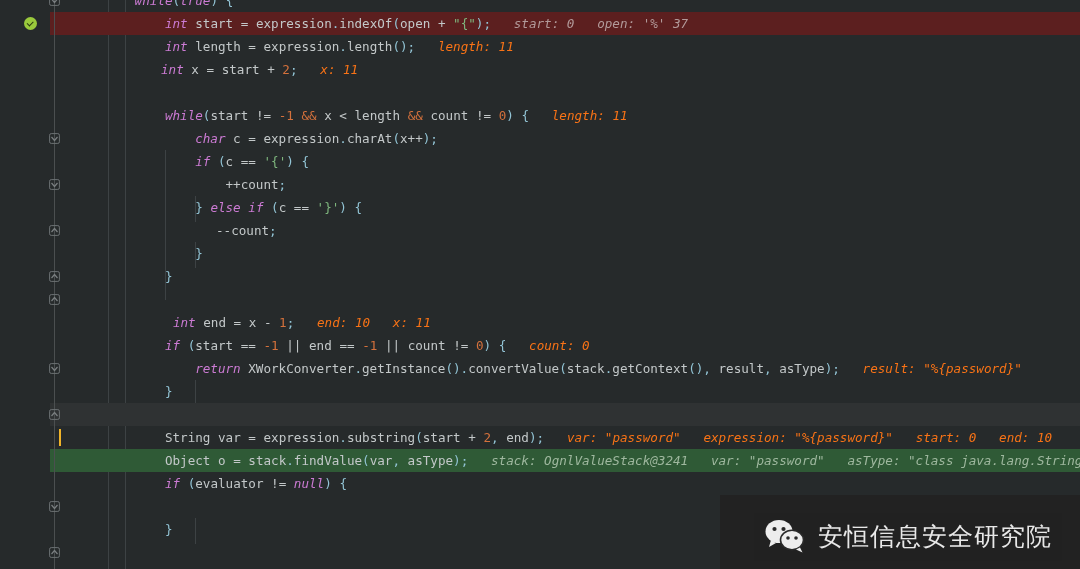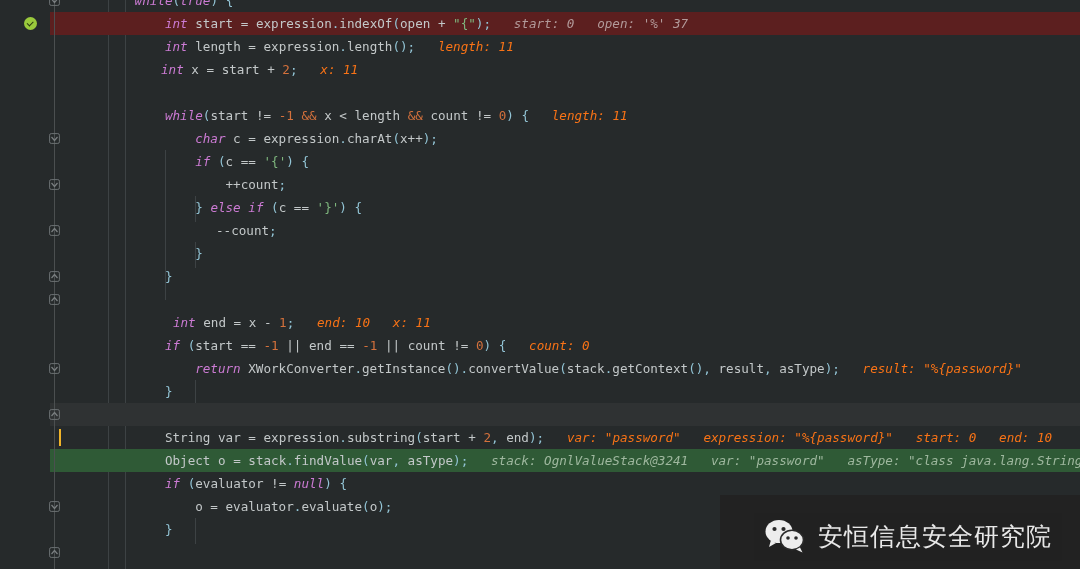--- a/index.html
+++ b/index.html
@@ -219,21 +219,21 @@
       <div class="row"><div class="row-bg"></div><div class="lineno">347</div><div class="code" style="left: 164.9px;"><span class="pun">}</span></div></div>
       <div class="row"><div class="row-bg"></div><div class="lineno">348</div><div class="code" style="left: 74px;"></div></div>
       <div class="row"><div class="row-bg"></div><div class="lineno">349</div><div class="code" style="left: 164.9px; margin-left: 8px;"><span class="kw">int</span><span class="txt"> end </span><span class="op">=</span><span class="txt"> x </span><span class="op">-</span><span class="txt"> </span><span class="num">1</span><span class="pun">;</span><span class="hint">   end: 10   x: 11</span></div></div>
       <div class="row"><div class="row-bg"></div><div class="lineno">350</div><div class="code" style="left: 164.9px;"><span class="kw">if</span><span class="txt"> </span><span class="pun">(</span><span class="txt">start </span><span class="op">==</span><span class="txt"> </span><span class="num">-1</span><span class="txt"> </span><span class="op">||</span><span class="txt"> end </span><span class="op">==</span><span class="txt"> </span><span class="num">-1</span><span class="txt"> </span><span class="op">||</span><span class="txt"> count </span><span class="op">!=</span><span class="txt"> </span><span class="num">0</span><span class="pun">)</span><span class="txt"> </span><span class="pun">{</span><span class="hint">   count: 0</span></div></div>
       <div class="row"><div class="row-bg"></div><div class="lineno">351</div><div class="code" style="left: 195.2px;"><span class="kw">return</span><span class="cls"> XWorkConverter</span><span class="pun">.</span><span class="txt">getInstance</span><span class="pun">()</span><span class="pun">.</span><span class="txt">convertValue</span><span class="pun">(</span><span class="txt">stack</span><span class="pun">.</span><span class="txt">getContext</span><span class="pun">()</span><span class="pun">,</span><span class="txt"> result</span><span class="pun">,</span><span class="txt"> asType</span><span class="pun">)</span><span class="pun">;</span><span class="hint">   result: "%{password}"</span></div></div>
       <div class="row"><div class="row-bg"></div><div class="lineno">352</div><div class="code" style="left: 164.9px;"><span class="pun">}</span></div></div>
       <div class="row caret"><div class="row-bg"></div><div class="lineno">353</div><div class="code" style="left: 74px;"></div></div>
       <div class="row"><div class="row-bg"></div><div class="lineno">354</div><div class="code" style="left: 164.9px;"><span class="cls">String</span><span class="txt"> var </span><span class="op">=</span><span class="txt"> expression</span><span class="pun">.</span><span class="txt">substring</span><span class="pun">(</span><span class="txt">start </span><span class="op">+</span><span class="txt"> </span><span class="num">2</span><span class="pun">,</span><span class="txt"> end</span><span class="pun">)</span><span class="pun">;</span><span class="hint">   var: "password"   expression: "%{password}"   start: 0   end: 10</span></div></div>
       <div class="row exec"><div class="row-bg"></div><div class="lineno">355</div><div class="code" style="left: 164.9px;"><span class="cls">Object</span><span class="txt"> o </span><span class="op">=</span><span class="txt"> stack</span><span class="pun">.</span><span class="txt">findValue</span><span class="pun">(</span><span class="txt">var</span><span class="pun">,</span><span class="txt"> asType</span><span class="pun">)</span><span class="pun">;</span><span class="hint hint-exec">   stack: OgnlValueStack@3241   var: "password"   asType: "class java.lang.String"</span></div></div>
       <div class="row"><div class="row-bg"></div><div class="lineno">356</div><div class="code" style="left: 164.9px;"><span class="kw">if</span><span class="txt"> </span><span class="pun">(</span><span class="txt">evaluator </span><span class="op">!=</span><span class="txt"> </span><span class="kw">null</span><span class="pun">)</span><span class="txt"> </span><span class="pun">{</span></div></div>
-      <div class="row"><div class="row-bg"></div><div class="lineno">357</div><div class="code" style="left: 195.2px;"><span class="txt">o </span><span class="op">=</span><span class="txt"> evaluator</span><span class="pun">.</span><span class="txt">evaluate</span><span class="pun">(</span><span class="txt">o</span><span class="pun">)</span><span class="pun">;</span></div></div>
+      <div class="row"><div class="row-bg"></div><div class="lineno">357</div></div>
       <div class="row"><div class="row-bg"></div><div class="lineno">358</div><div class="code" style="left: 164.9px;"><span class="pun">}</span></div></div>
     </div>
 
   <div class="fold-rail">
     <div class="rail-line"></div>
   </div>
 
   <div id="gutter-overlay" style="position: absolute; left: 0px; top: 0px; width: 1080px; height: 100%; z-index: 6;">
       <div class="fold" style="top: -5px;">
         <svg width="11" height="11" viewBox="0 0 11 11">

